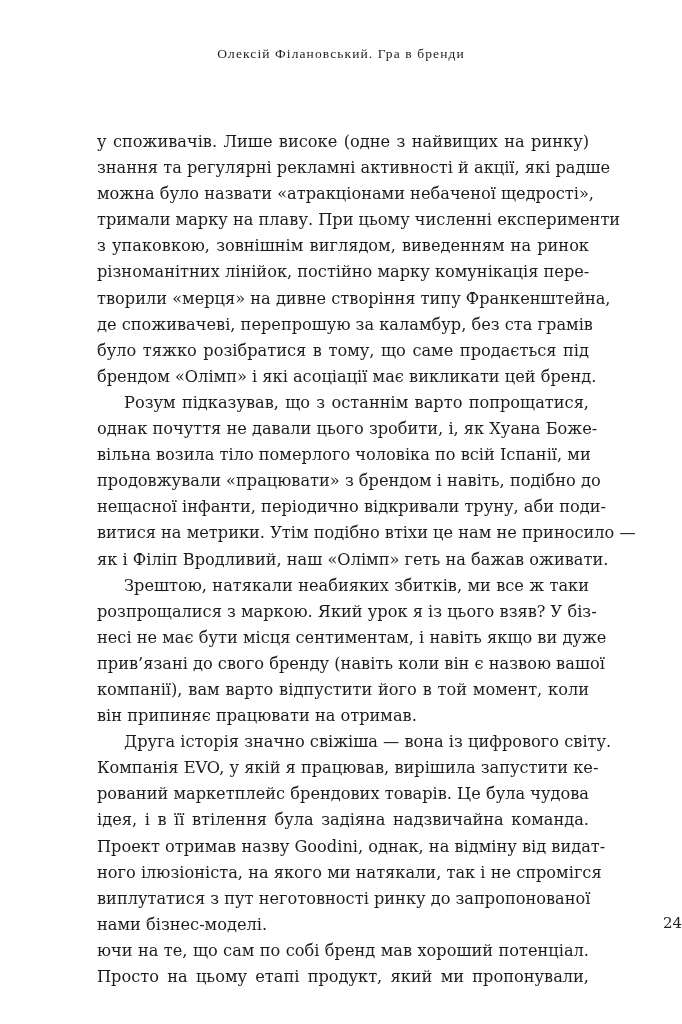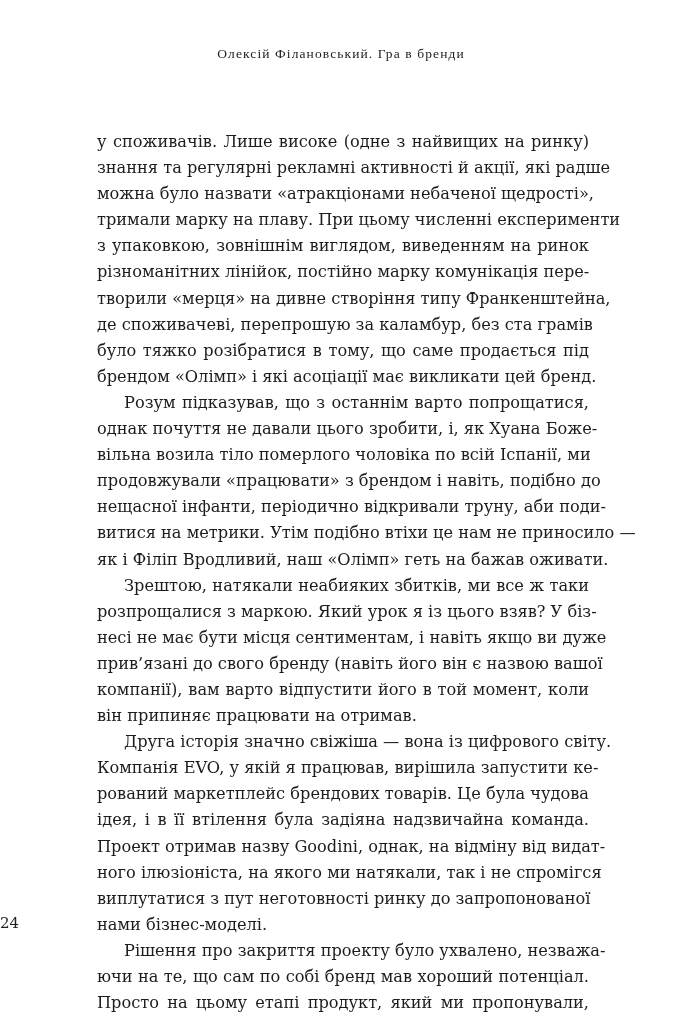--- a/index.html
+++ b/index.html
@@ -48,21 +48,21 @@
       text-align-last: left;
     }
     .line.indent {
       padding-left: 27px;
     }
     .page-number {
       position: absolute;
       top: 914px;
       left: 0;
       width: 682px;
-      text-align: left;
+      text-align: right;
       font-family: "DejaVu Serif", serif;
       font-size: 15px;
       color: #222;
     }
   </style>
 </head>
 <body>
 
 <div class="running-header">Олексій Філановський. Гра в бренди</div>
 
@@ -88,36 +88,35 @@
     <span class="line">продовжували «працювати» з брендом і навіть, подібно до</span>
     <span class="line">нещасної інфанти, періодично відкривали труну, аби поди-</span>
     <span class="line">витися на метрики. Утім подібно втіхи це нам не приносило —</span>
     <span class="line">як і Філіп Вродливий, наш «Олімп» геть на бажав оживати.</span>
   </div>
 
   <div>
     <span class="line indent">Зрештою, натякали неабияких збитків, ми все ж таки</span>
     <span class="line">розпрощалися з маркою. Який урок я із цього взяв? У біз-</span>
     <span class="line">несі не має бути місця сентиментам, і навіть якщо ви дуже</span>
-    <span class="line">прив’язані до свого бренду (навіть його він є назвою вашої</span>
+    <span class="line">прив’язані до свого бренду (навіть коли він є назвою вашої</span>
     <span class="line">компанії), вам варто відпустити його в той момент, коли</span>
     <span class="line last">він припиняє працювати на отримав.</span>
   </div>
 
   <div>
     <span class="line indent">Друга історія значно свіжіша — вона із цифрового світу.</span>
     <span class="line">Компанія EVO, у якій я працював, вирішила запустити ке-</span>
     <span class="line">рований маркетплейс брендових товарів. Це була чудова</span>
     <span class="line">ідея, і в її втілення була задіяна надзвичайна команда.</span>
     <span class="line">Проект отримав назву Goodini, однак, на відміну від видат-</span>
     <span class="line">ного ілюзіоніста, на якого ми натякали, так і не спромігся</span>
     <span class="line">виплутатися з пут неготовності ринку до запропонованої</span>
     <span class="line last">нами бізнес-моделі.</span>
   </div>
 
   <div>
-    <span class="line indent">Рішення про закриття проекту було ухвалено, незважа-</span>
     <span class="line">ючи на те, що сам по собі бренд мав хороший потенціал.</span>
     <span class="line">Просто на цьому етапі продукт, який ми пропонували,</span>
   </div>
 </div>
 
 <div class="page-number">24</div>
 
 </body></html>

